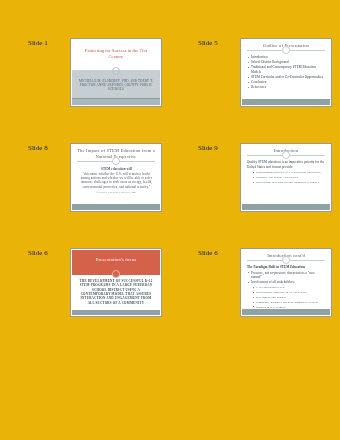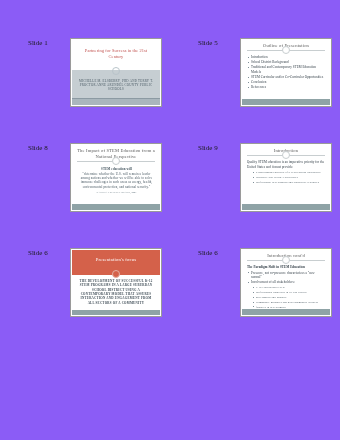--- a/index.html
+++ b/index.html
@@ -13,21 +13,21 @@
     height: 440px;
     overflow: hidden;
     font-family: "Liberation Serif", serif;
     color: #000;
   }
 
   .page {
     position: relative;
     width: 340px;
     height: 440px;
-    background: #8b5cf6;
+    background: #eab308;
     box-sizing: border-box;
   }
 
   .grid {
     position: absolute;
     left: 0;
     top: 30px;
     width: 340px;
     display: grid;
     grid-template-columns: 170px 170px;

